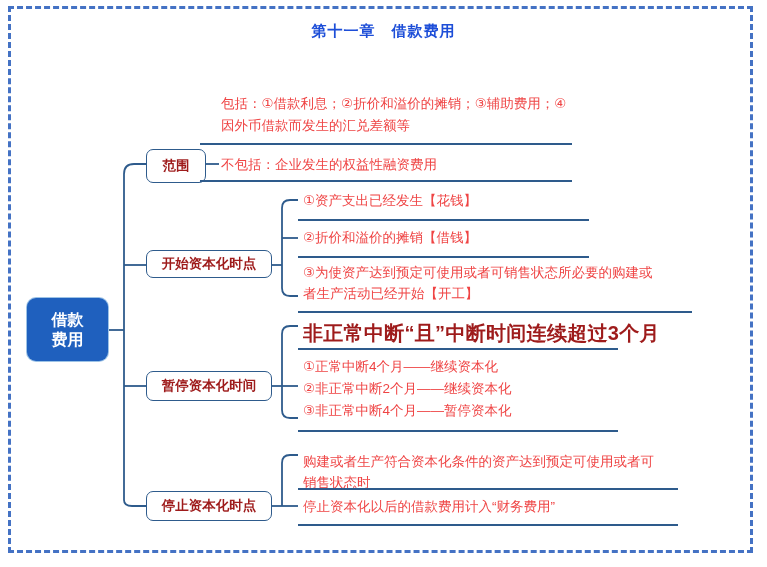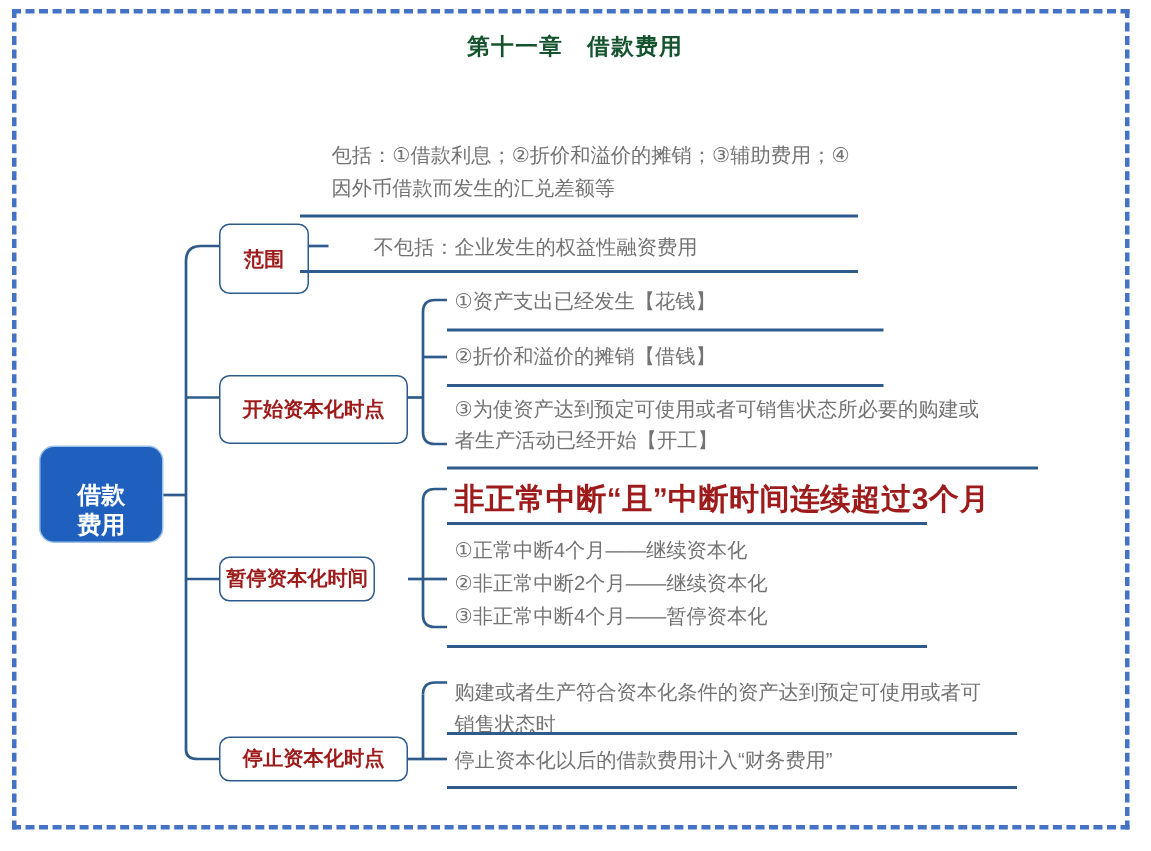--- a/index.html
+++ b/index.html
@@ -15,37 +15,37 @@
     width:745px;height:547px;
     border:3px dashed #4472C4;
     box-sizing:border-box;
   }
   #title{
     position:absolute;
     left:0;top:22px;width:767px;
     text-align:center;
     font-size:15px;
     font-weight:bold;
-    color:#14532d;
+    color:#1d4ed8;
     letter-spacing:1px;
   }
   
   #root-node{
     position:absolute;
     left:27px;top:298px;
     width:81px;height:63px;
     background:#1F60BE;
     border-radius:9px;
     color:#ffffff;
     font-size:16px;
     font-weight:bold;
     display:flex;
     flex-direction:column;
     align-items:center;
-    justify-content:flex-end;
+    justify-content:center;
     line-height:1.25;
     box-shadow:0 0 0 1px #9dc3e6;
   }
   
   .branch-label{
     position:absolute;
     box-sizing:border-box;
     border:1.6px solid #2E5B8C;
     border-radius:7px;
     background:#ffffff;
@@ -55,21 +55,21 @@
     display:flex;
     align-items:center;
     justify-content:center;
     white-space:nowrap;
     padding:0 7px;
   }
   
   .content{
     position:absolute;
     font-size:13.5px;
-    color:#737373;
+    color:#ef4444;
     line-height:1.45;
     white-space:nowrap;
   }
   .content.wrap{white-space:normal;}
   .content.red{
     color:#9E1B1B;
     font-weight:bold;
     font-size:20px;
     letter-spacing:.3px;
   }
@@ -119,43 +119,43 @@
     <path d="M282,463 Q282,455 290,455 L298,455"></path>
     <path d="M282,506 L298,506"></path>
   </g>
 </svg>
 
 <div id="root-node">
   <span>借款</span>
   <span>费用</span>
 </div>
 
-<div class="branch-label" style="left:146px;top:149px;width:60px;height:47px;">
+<div class="branch-label" style="left:146px;top:149px;width:60px;height:34px;">
   <span>范围</span>
 </div>
 
 <div class="content" style="left:221px;top:93px;width:350px;line-height:1.6;">
   <div style="white-space:normal;width:352px;">包括：①借款利息；②折价和溢价的摊销；③辅助费用；④因外币借款而发生的汇兑差额等</div>
 </div>
 <div class="rule" style="left:200px;top:143px;width:372px;"></div>
-<div class="content" style="left:221px;top:155px;margin-left:28px;">不包括：企业发生的权益性融资费用</div>
+<div class="content" style="left:221px;top:155px;">不包括：企业发生的权益性融资费用</div>
 <div class="rule" style="left:200px;top:180px;width:372px;"></div>
 
-<div class="branch-label" style="left:146px;top:250px;width:126px;height:46px;justify-content:center;">
+<div class="branch-label" style="left:146px;top:250px;width:126px;height:28px;justify-content:center;">
   <span>开始资本化时点</span>
 </div>
 
 <div class="content" style="left:303px;top:191px;">①资产支出已经发生【花钱】</div>
 <div class="rule" style="left:298px;top:219px;width:291px;"></div>
 <div class="content" style="left:303px;top:228px;">②折价和溢价的摊销【借钱】</div>
 <div class="rule" style="left:298px;top:256px;width:291px;"></div>
 <div class="content wrap" style="left:303px;top:263px;width:354px;line-height:1.55;">③为使资产达到预定可使用或者可销售状态所必要的购建或者生产活动已经开始【开工】</div>
 <div class="rule" style="left:298px;top:311px;width:394px;"></div>
 
-<div class="branch-label" style="left:146px;top:371px;width:104px;height:30px;justify-content:center;">
+<div class="branch-label" style="left:146px;top:371px;width:126px;height:30px;justify-content:center;">
   <span>暂停资本化时间</span>
 </div>
 
 <div class="content red" style="left:303px;top:319px;">非正常中断“且”中断时间连续超过3个月</div>
 <div class="rule" style="left:298px;top:348px;width:320px;"></div>
 <div class="content" style="left:303px;top:357px;">①正常中断4个月——继续资本化</div>
 <div class="content" style="left:303px;top:379px;">②非正常中断2个月——继续资本化</div>
 <div class="content" style="left:303px;top:401px;text-align:center;">③非正常中断4个月——暂停资本化</div>
 <div class="rule" style="left:298px;top:430px;width:320px;"></div>
 

